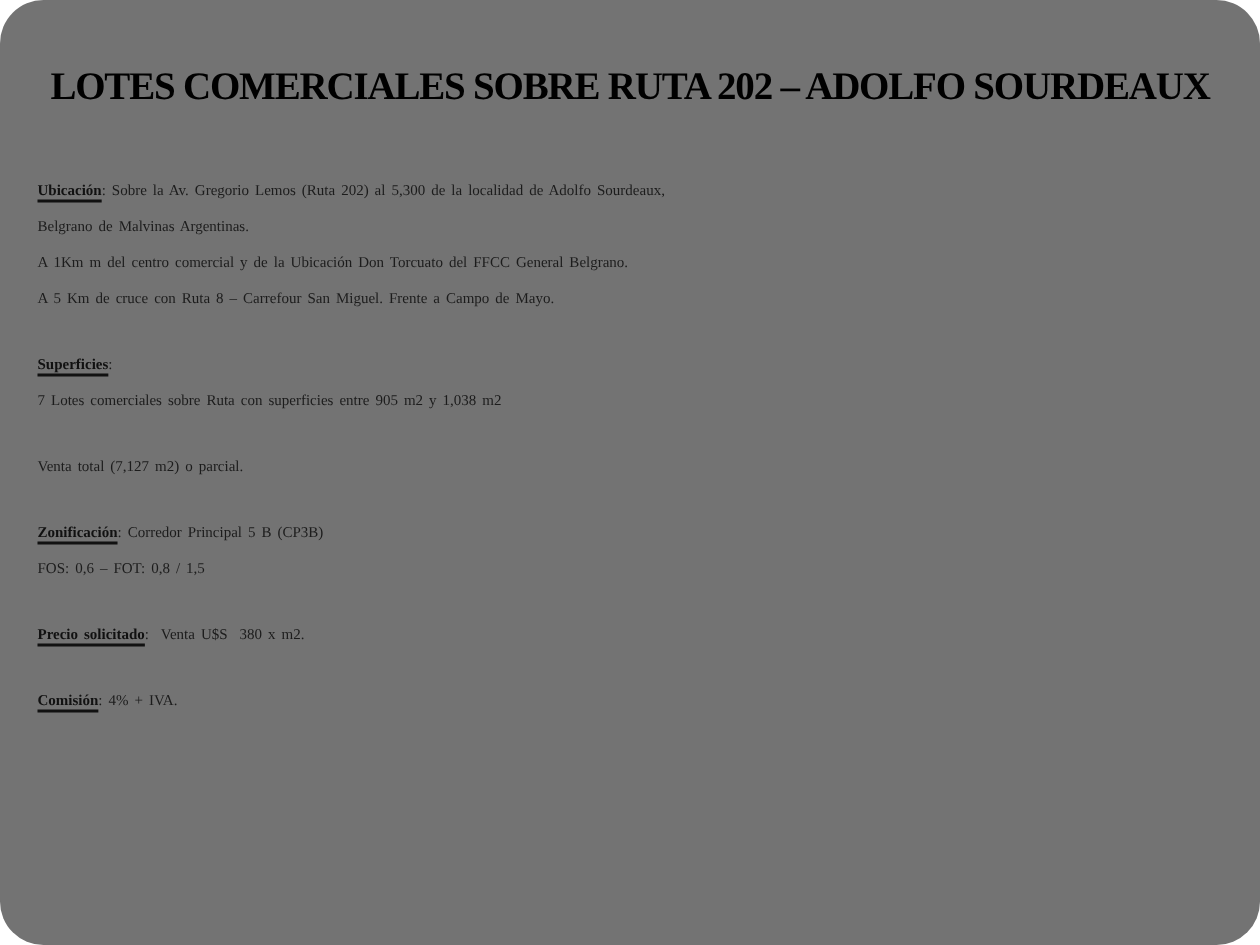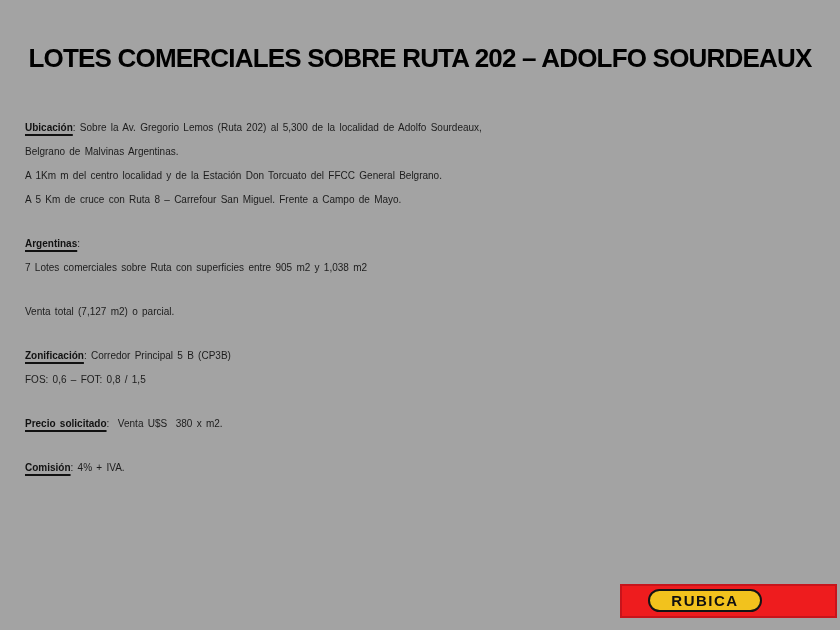--- a/index.html
+++ b/index.html
@@ -4,24 +4,25 @@
 <style>
   html, body {
     margin: 0;
     padding: 0;
     background: #ffffff;
   }
   .page {
     position: relative;
     width: 840px;
     height: 630px;
-    background: #a3a3a3;
+    background: #737373;
     overflow: hidden;
-    font-family: Liberation Sans, sans-serif;
+    font-family: Liberation Serif, serif;
     color: #1c1c1c;
+    border-radius: 29px;
   }
   .doc-title {
     position: absolute;
     top: 44px;
     left: 0;
     right: 0;
     text-align: center;
     font-size: 26px;
     line-height: 28px;
     font-weight: 700;
@@ -83,26 +84,26 @@
 
 <div class="page">
 
   <div class="doc-title">LOTES COMERCIALES SOBRE RUTA 202 – ADOLFO SOURDEAUX</div>
 
   <div class="doc-body">
 
     <div class="block">
       <div class="line"><span class="lbl">Ubicación</span><span>: Sobre la Av. Gregorio Lemos (Ruta 202) al 5,300 de la localidad de Adolfo Sourdeaux,</span></div>
       <div class="line"><span>Belgrano de Malvinas Argentinas.</span></div>
-      <div class="line"><span>A 1Km m del centro localidad y de la Estación Don Torcuato del FFCC General Belgrano.</span></div>
+      <div class="line"><span>A 1Km m del centro comercial y de la Ubicación Don Torcuato del FFCC General Belgrano.</span></div>
       <div class="line"><span>A 5 Km de cruce con Ruta 8 – Carrefour San Miguel. Frente a Campo de Mayo.</span></div>
     </div>
 
     <div class="block">
-      <div class="line"><span class="lbl">Argentinas</span><span>:</span></div>
+      <div class="line"><span class="lbl">Superficies</span><span>:</span></div>
       <div class="line"><span>7 Lotes comerciales sobre Ruta con superficies entre 905 m2 y 1,038 m2</span></div>
     </div>
 
     <div class="block">
       <div class="line"><span>Venta total (7,127 m2) o parcial.</span></div>
     </div>
 
 
     <div class="block">
       <div class="line"><span class="lbl">Zonificación</span><span>: Corredor Principal 5 B (CP3B)</span></div>
@@ -112,19 +113,14 @@
     <div class="block">
       <div class="line"><span class="lbl">Precio solicitado</span><span>:  Venta U$S  380 x m2.</span></div>
     </div>
 
     <div class="block">
       <div class="line"><span class="lbl">Comisión</span><span>: 4% + IVA.</span></div>
     </div>
 
   </div>
 
-  <div class="logo-banner" style="background-color: rgb(238, 28, 30); border-color: rgb(200, 20, 27);">
-    <div class="logo-pill" style="background-color: rgb(242, 194, 29); border-color: rgb(20, 20, 20);">
-      <span class="logo-text">RUBICA</span>
-    </div>
-  </div>
 
 </div>
 
 </body></html>

